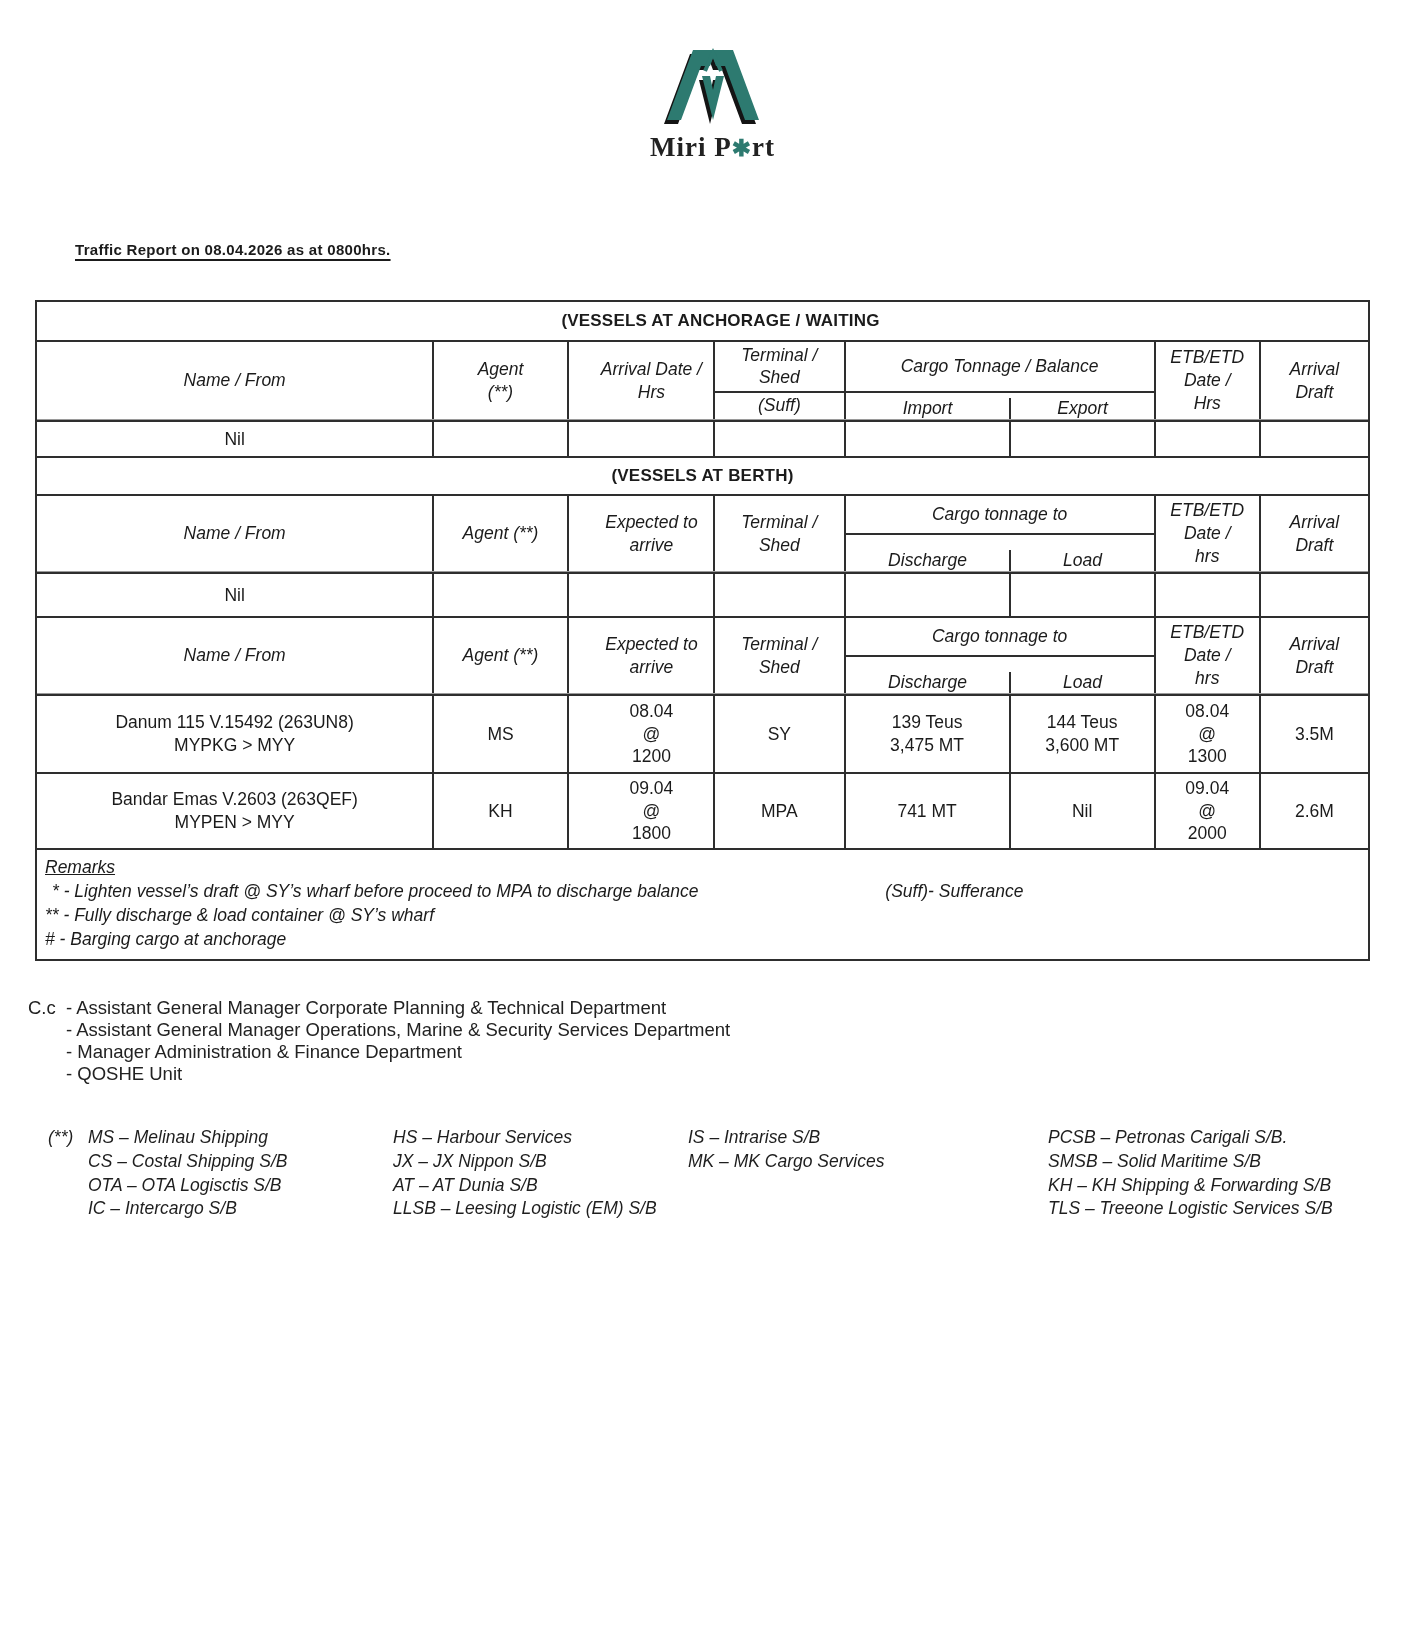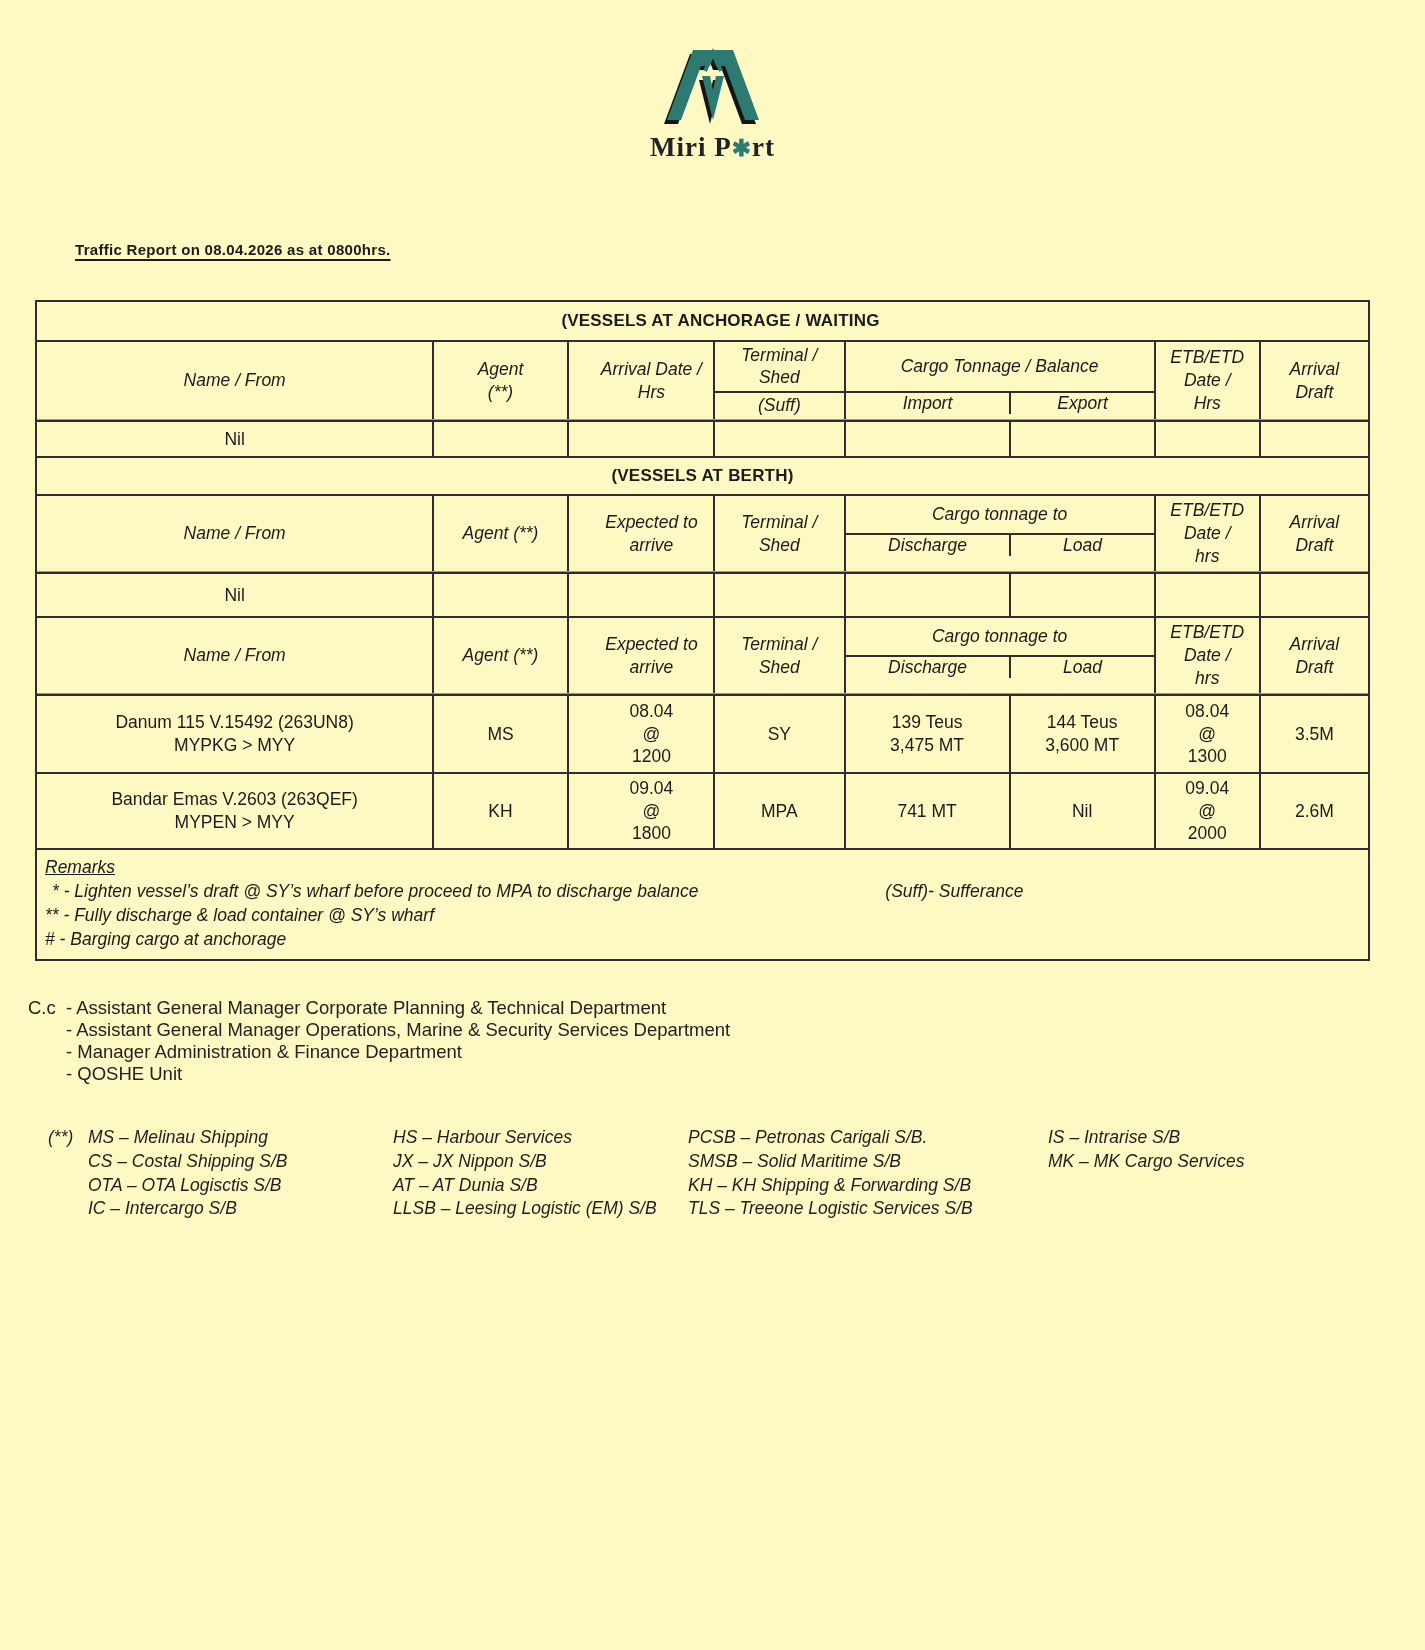--- a/index.html
+++ b/index.html
@@ -1,20 +1,20 @@
 <!DOCTYPE html>
 <html><head>
 <meta charset="utf-8">
 <style>
   html,body{margin:0;padding:0;}
   body{background:#e8e8e8;}
   .page{
     position:relative;
     width:1425px;height:1650px;
-    background:#fef9c3;
+    background:#ffffff;
     margin:0 auto;
     font-family:"Liberation Sans",sans-serif;
     color:#1b1b1b;
     overflow:hidden;
   }
   
   .logo{position:absolute;top:44px;left:50%;transform:translateX(-50%);text-align:center;width:220px;}
   .logo-brand{margin-top:2px;font-family:"Liberation Serif",serif;font-weight:bold;font-size:27px;color:#222;letter-spacing:1px;}
   .logo-brand .star{color:#2d7a70;font-size:0.85em;}
   
@@ -54,21 +54,21 @@
   .hdr .cell{font-style:italic;}
   .c1{width:29.7%;} .c2{width:10.1%;} .c3{width:11.0%;padding-left:24px;} .c4{width:9.8%;}
   .c5{width:12.4%;} .c6{width:10.9%;} .c7{width:7.9%;} .c8{width:8.2%;}
   .cgroup{width:23.3%;padding:0;}
   
   .split{padding:0;}
   .sp-top{display:flex;flex-direction:column;justify-content:center;align-items:center;width:100%;border-bottom:2px solid #2e2e2e;line-height:1.3;}
   .sp-bot{display:flex;justify-content:center;align-items:center;width:100%;line-height:1.2;}
   .ratio-a .sp-top{flex:13;} .ratio-a .sp-bot{flex:7;}
   .ratio-e .sp-top{flex:1;}  .ratio-e .sp-bot{flex:1;}
-  .sp-bot.two{padding:0;align-items:flex-start;}
+  .sp-bot.two{padding:0;align-items:flex-end;}
   .half{flex:0 0 53.2%;display:flex;align-items:center;justify-content:center;}
   .half.hl{flex:0 0 46.8%;border-left:2px solid #2e2e2e;}
   .ln{display:block;}
   
   .remarks{
     border-top:2px solid #2e2e2e;
     padding:5px 10px 8px 8px;
     font-style:italic;font-size:17.5px;line-height:24px;
     position:relative;min-height:95px;
   }
@@ -361,24 +361,24 @@
       <span>OTA – OTA Logisctis S/B</span>
       <span>IC – Intercargo S/B</span>
     </div>
     <div class="lcol">
       <span>HS – Harbour Services</span>
       <span>JX – JX Nippon S/B</span>
       <span>AT – AT Dunia S/B</span>
       <span>LLSB – Leesing Logistic (EM) S/B</span>
     </div>
     <div class="lcol">
+      <span>IS – Intrarise S/B</span>
+      <span>MK – MK Cargo Services</span>
+    </div>
+    <div class="lcol">
       <span>PCSB – Petronas Carigali S/B.</span>
       <span>SMSB – Solid Maritime S/B</span>
       <span>KH – KH Shipping &amp; Forwarding S/B</span>
       <span>TLS – Treeone Logistic Services S/B</span>
     </div>
-    <div class="lcol">
-      <span>IS – Intrarise S/B</span>
-      <span>MK – MK Cargo Services</span>
-    </div>
   </div>
 
 </div>
 
 </body></html>

